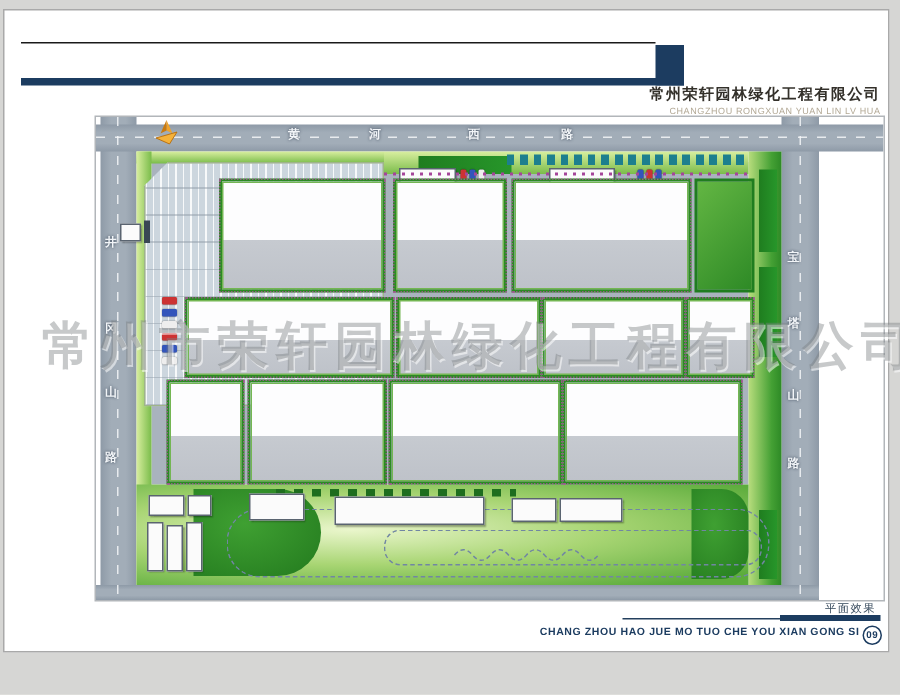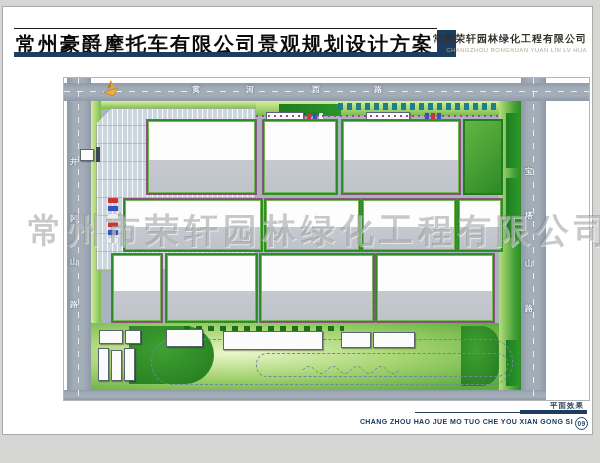--- a/index.html
+++ b/index.html
@@ -4,21 +4,21 @@
 <style>
   html,body{margin:0;padding:0;background:#d6d6d4;font-family:"Liberation Sans",sans-serif;}
   #canvas{position:relative;width:600px;height:463px;background:#d6d6d4;overflow:hidden;}
   .abs{position:absolute;}
   .sheet{position:absolute;left:2px;top:6px;width:589px;height:427px;background:#ffffff;border:1px solid #a9a9a9;}
   .page-title{position:absolute;left:16px;top:31px;font-size:20px;font-weight:bold;color:#0a0a0a;letter-spacing:2px;white-space:nowrap;}
   .title-topline{position:absolute;left:14px;top:28px;width:423px;height:1px;background:#1a1a1a;}
   .title-bar{position:absolute;left:14px;top:52px;width:442px;height:5px;background:#1c3c60;}
   .title-block{position:absolute;left:437px;top:30px;width:19px;height:27px;background:#1c3c60;}
   .hdr-right{position:absolute;right:13px;top:33px;text-align:right;line-height:1.15;}
-  .hdr-line1{font-size:10px;font-weight:bold;color:#33302a;letter-spacing:1px;}
+  .hdr-line1{font-size:10px;font-weight:bold;color:#33302a;letter-spacing:1px;margin-top:25px;}
   .hdr-line2{font-size:9.5px;font-weight:bold;color:#33302a;letter-spacing:1px;}
   .hdr-line3{font-size:6px;color:#b3a996;letter-spacing:0.4px;margin-top:2px;}
   .plan{position:absolute;left:63px;top:77px;width:525px;height:322px;background:#ffffff;border:1px solid #b2b6ba;overflow:hidden;}
   .road{position:absolute;background:linear-gradient(180deg,#8e9aa7,#a2adb8 30%,#a2adb8 70%,#8e9aa7);}
   .roadV{position:absolute;background:linear-gradient(90deg,#8e9aa7,#a2adb8 30%,#a2adb8 70%,#8e9aa7);}
   .dashH{position:absolute;height:1px;background:repeating-linear-gradient(90deg,#f4f6f8 0 6px,transparent 6px 13px);opacity:.85;}
   .dashV{position:absolute;width:1px;background:repeating-linear-gradient(180deg,#f4f6f8 0 6px,transparent 6px 13px);opacity:.85;}
   .interior{position:absolute;left:37px;top:30px;width:398px;height:215px;background:#a9b3bd;}
   .verge{position:absolute;background:linear-gradient(180deg,#d8ee9f,#7abc4a);}
   .vergeV{position:absolute;background:linear-gradient(90deg,#d8ee9f,#7abc4a);}
@@ -32,35 +32,34 @@
   .sml{position:absolute;background:#fbfbfb;border:1px solid #5a6470;box-shadow:1px 1px 1px rgba(0,0,0,.3);}
   .rlabel{position:absolute;width:10px;color:#f2f5f8;font-size:8px;font-weight:bold;text-align:center;line-height:10px;text-shadow:0 0 2px rgba(50,62,80,.95);}
   .carh{position:absolute;width:10px;height:5px;border-radius:1px;box-shadow:0 0 1px rgba(0,0,0,.6);}
   .carv{position:absolute;width:4px;height:7px;border-radius:1px;box-shadow:0 0 1px rgba(0,0,0,.6);}
   .stalls{position:absolute;left:274px;top:25px;width:160px;height:7px;background:repeating-linear-gradient(90deg,#1d7f8e 0 5px,transparent 5px 9px);}
   .dots{position:absolute;height:2px;background:repeating-linear-gradient(90deg,#a5459a 0 2px,transparent 2px 6px);}
   .hdots{position:absolute;height:5px;background:repeating-linear-gradient(90deg,#1e6e1e 0 6px,transparent 6px 12px);}
   .track{position:absolute;border:1px dashed #7186a3;background:transparent;}
   .darkpatch{position:absolute;background:radial-gradient(ellipse at 40% 40%,#3fa032,#237a1e);}
   .watermark{position:absolute;left:28px;top:208px;font-size:34px;font-weight:bold;letter-spacing:5px;white-space:nowrap;color:rgba(122,126,128,0.42);text-shadow:1px 1px 0 rgba(255,255,255,.55);z-index:30;pointer-events:none;}
-  .foot-caption{position:absolute;right:16px;top:401px;font-size:7.5px;font-weight:bold;color:#33475a;letter-spacing:1px;}
+  .foot-caption{position:absolute;right:16px;top:401px;font-size:7.5px;font-weight:normal;color:#33475a;letter-spacing:1px;}
   .rule-thin{position:absolute;left:415px;top:412px;width:106px;height:1px;background:#24405e;}
   .rule-thick{position:absolute;left:520px;top:410px;width:67px;height:4px;background:#1c3c60;}
   .foot-pinyin{position:absolute;right:12px;top:417px;font-size:7px;font-weight:bold;color:#1c3c60;letter-spacing:0.4px;white-space:nowrap;}
   .pgnum{display:inline-block;width:11px;height:11px;line-height:11px;border:1px solid #1c3c60;border-radius:50%;font-size:6.5px;text-align:center;vertical-align:-2px;margin-left:2px;}
 </style>
 </head>
 <body>
 
 <div id="canvas">
 
   <div class="sheet"></div>
 
   <div class="title-topline"></div>
-  <div class="page-title">常州豪爵摩托车有限公司景观规划设计方案</div>
   <div class="title-bar"></div>
   <div class="title-block"></div>
   <div class="hdr-right">
     <div class="hdr-line1">常州荣轩园林绿化工程有限公司</div>
     <div class="hdr-line3">CHANGZHOU RONGXUAN YUAN LIN LV HUA</div>
   </div>
 
   <div class="plan">
 
     <div class="roadV" style="left:3px;top:0;width:24px;height:322px;"></div>

